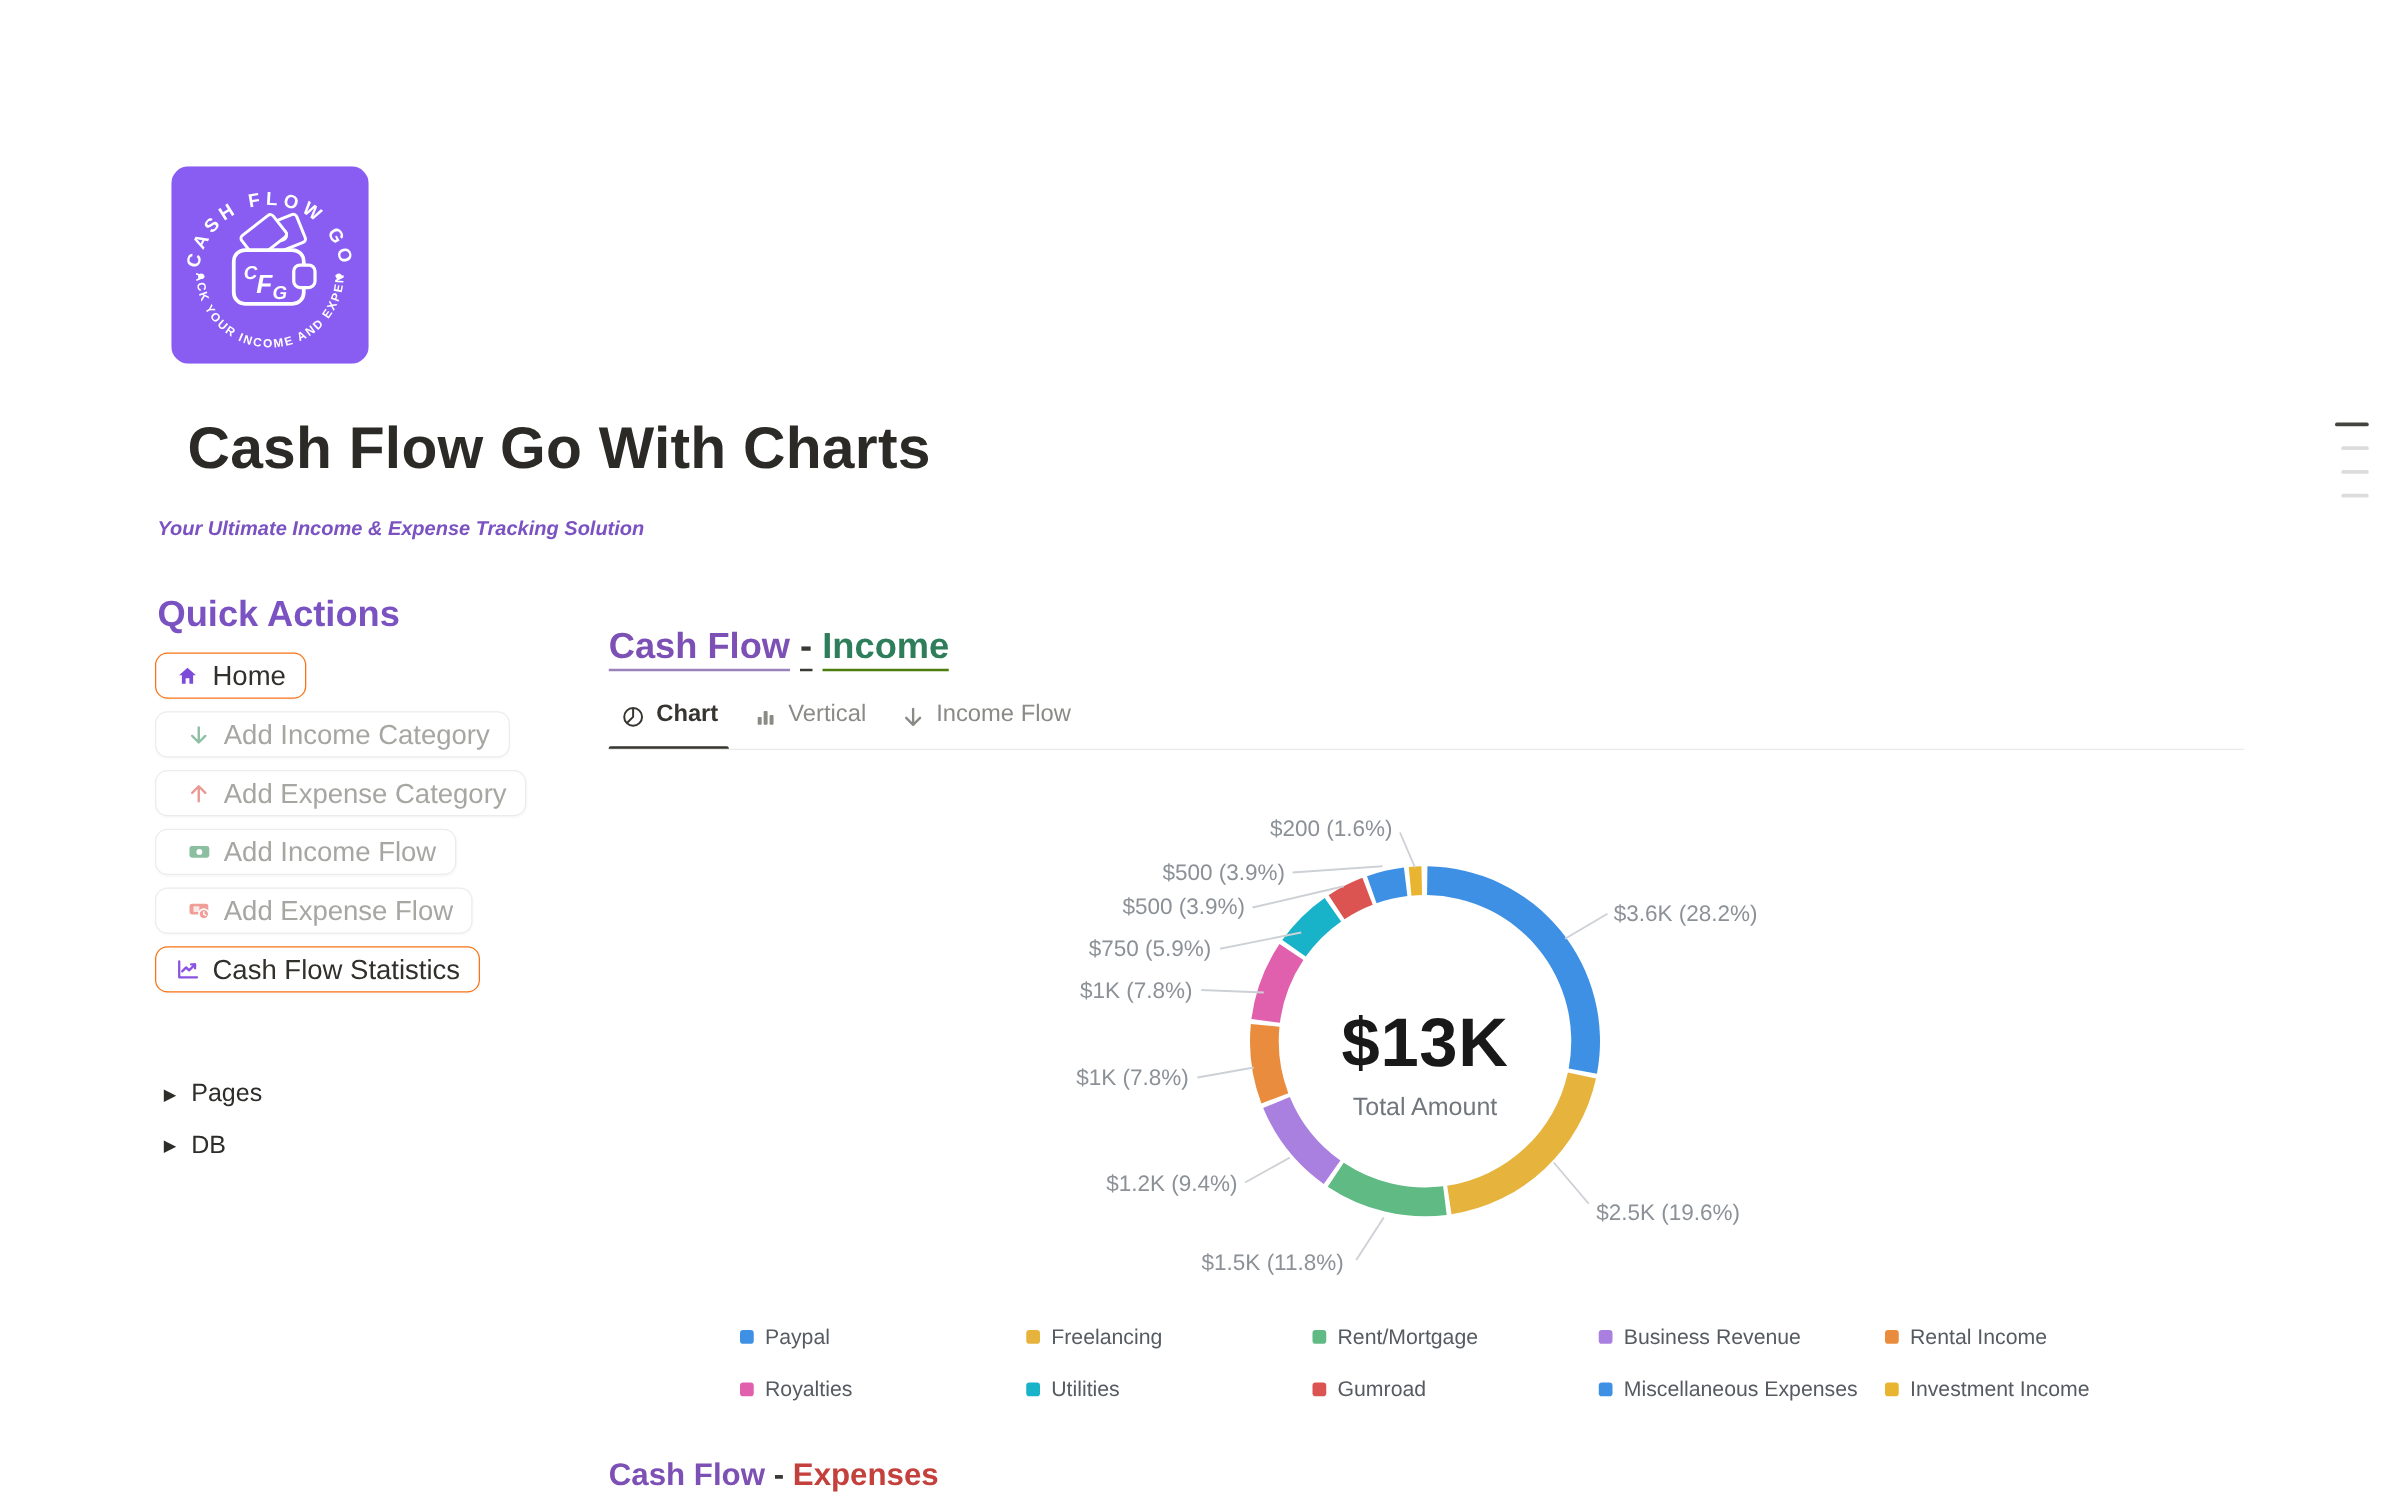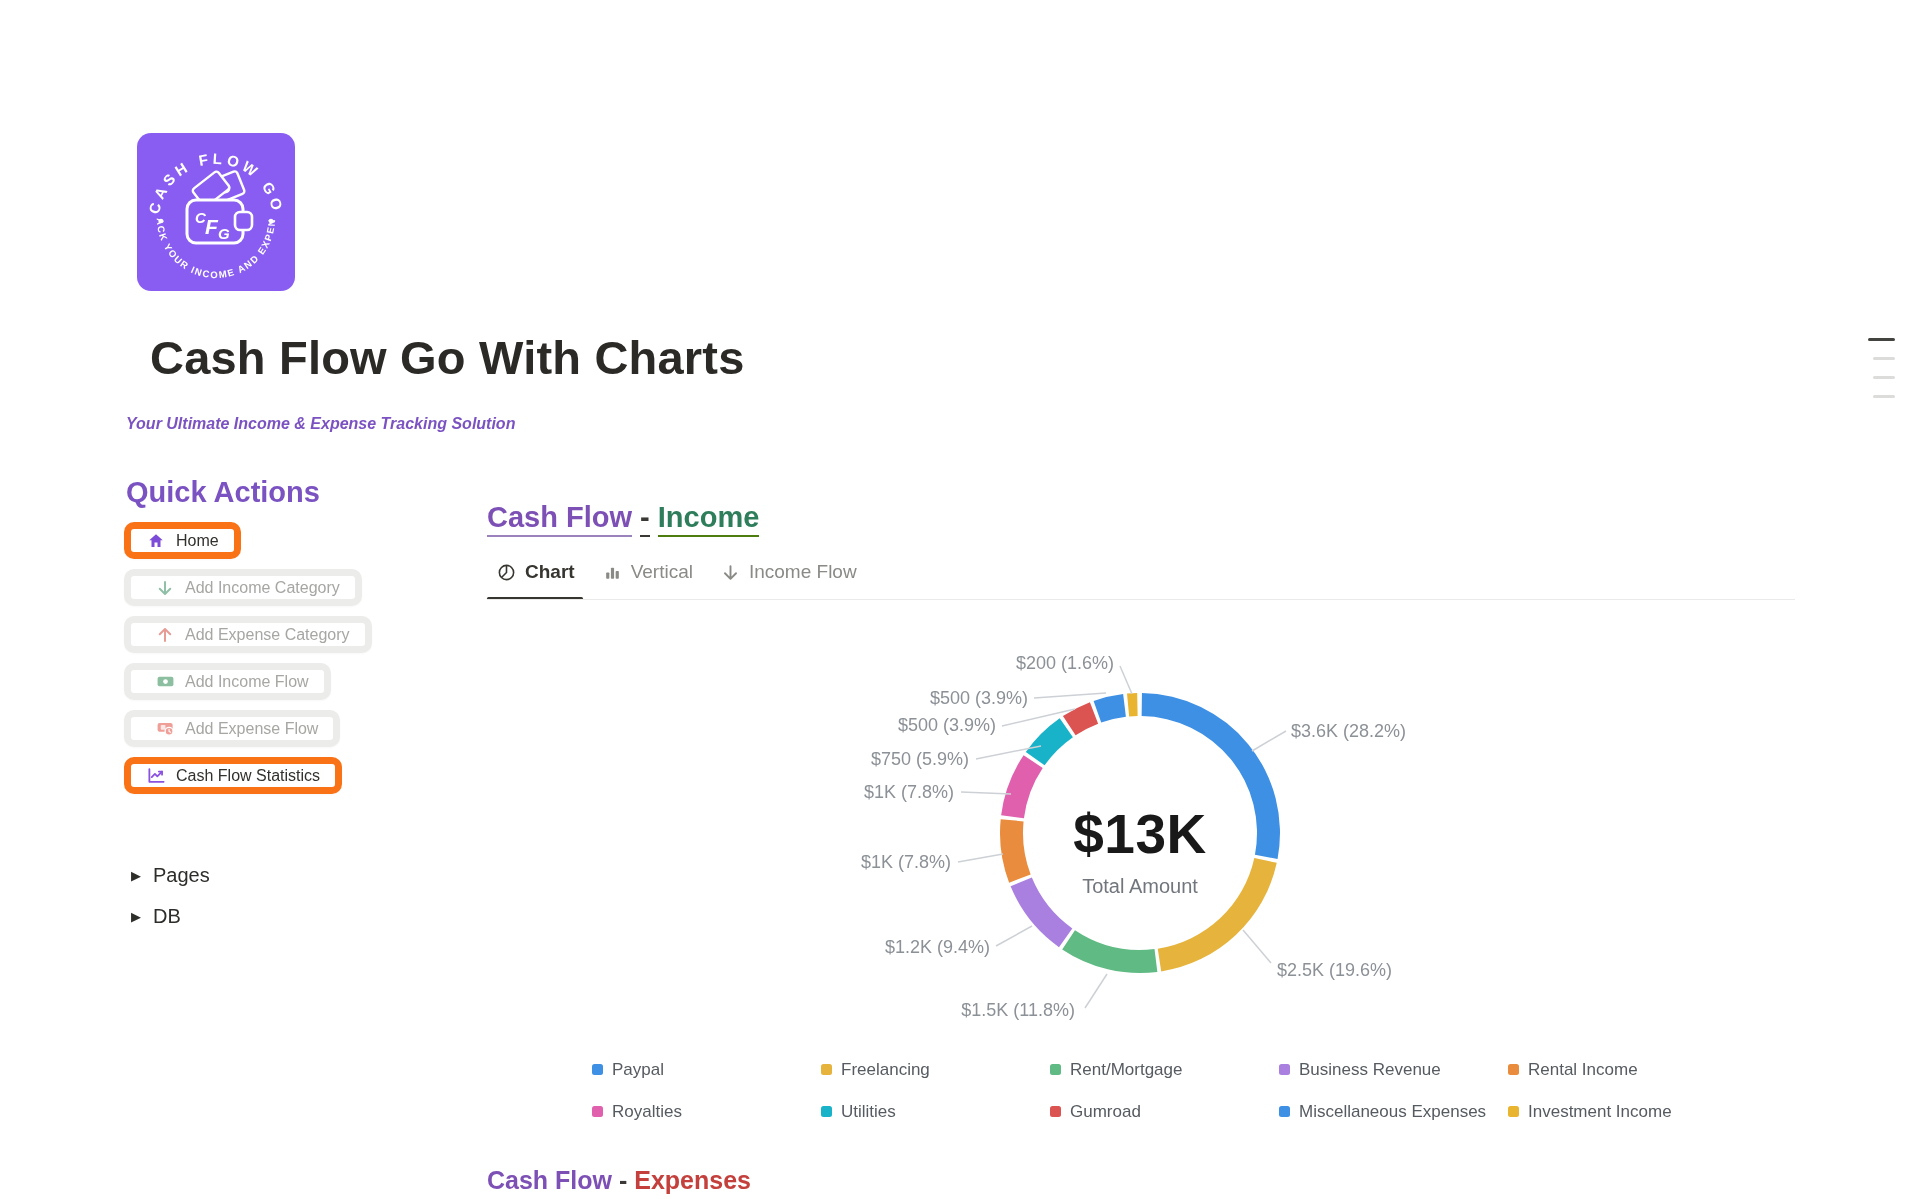--- a/index.html
+++ b/index.html
@@ -11,38 +11,38 @@
   #logo { left:137px; top:133px; width:158px; height:158px; }
 
   
   #page-title { left:126px; top:330px; font-size:47px; font-weight:bold; color:#2b2a27; letter-spacing:.2px;margin-left:24px; }
   #page-subtitle { left:126px; top:415px; font-size:16px; font-weight:bold; font-style:italic; color:#7b52c1; }
   #qa-heading { left:126px; top:476px; font-size:29px; font-weight:bold; color:#7b52c1; }
 
   
   #qa-list { left:124px; top:522px; display:flex; flex-direction:column; align-items:flex-start; gap:10px; }
   .qa-btn { display:inline-flex; align-items:center; gap:10px; height:37px; padding:0 15px;
-            background:#fff; border:7px solid #f97316; border-radius:10px; font-size:16px;
+            background:#fff; border:1px solid #f97316; border-radius:10px; font-size:22px;
             font-family:"Liberation Sans", sans-serif; color:#32302c; cursor:pointer;
             box-shadow:0 1px 2px rgba(0,0,0,0.03); white-space:nowrap; }
   .qa-btn.muted { color:#a6a6a3; border-color:#ececea;padding-left:24px; }
   .qa-ico { display:inline-flex; width:20px; height:20px; align-items:center; justify-content:center; }
 
   
   .tree-row { left:131px; display:flex; align-items:center; gap:12px; font-size:20px; color:#2d2d2a; cursor:pointer; }
   .tri { font-size:13px; color:#2d2d2a; }
 
   
   #income-heading { left:487px; top:501px; font-size:29px; font-weight:bold; }
   #income-heading .h-purple { color:#7d50b5; border-bottom:2px solid #9a82bd; padding-bottom:2px; }
   #income-heading .h-dash { color:#3a3935; border-bottom:2px solid #3a3935; padding-bottom:2px; }
   #income-heading .h-green { color:#2e7d5b; border-bottom:2px solid #4d7c0f; padding-bottom:2px;text-align:right; }
 
   #tabs { left:497px; top:561px; display:flex; gap:28px; align-items:center; }
-  .tab { display:flex; align-items:center; gap:9px; font-size:19px; color:#8a8a86; cursor:pointer; }
+  .tab { display:flex; align-items:flex-end; gap:9px; font-size:19px; color:#8a8a86; cursor:pointer; }
   .tab.active { color:#37352f; font-weight:bold; }
   #tab-underline { left:487px; top:597px; width:96px; height:3px; background:#37352f; border-radius:2px; }
   #tabs-divider { left:487px; top:599px; width:1308px; height:1px; background:#eaeae8; }
 
   
   #donut-svg { left:860px; top:630px; }
   .callout-text { font-size:18px; fill:#8c9197; }
   .callout-line { stroke:#cdd1d6; stroke-width:1.5; fill:none; }
   #donut-center { left:1020px; top:802px; width:240px; text-align:center; pointer-events:none; }
   #donut-total { font-size:55px; font-weight:600; color:#191919; letter-spacing:.5px; }

